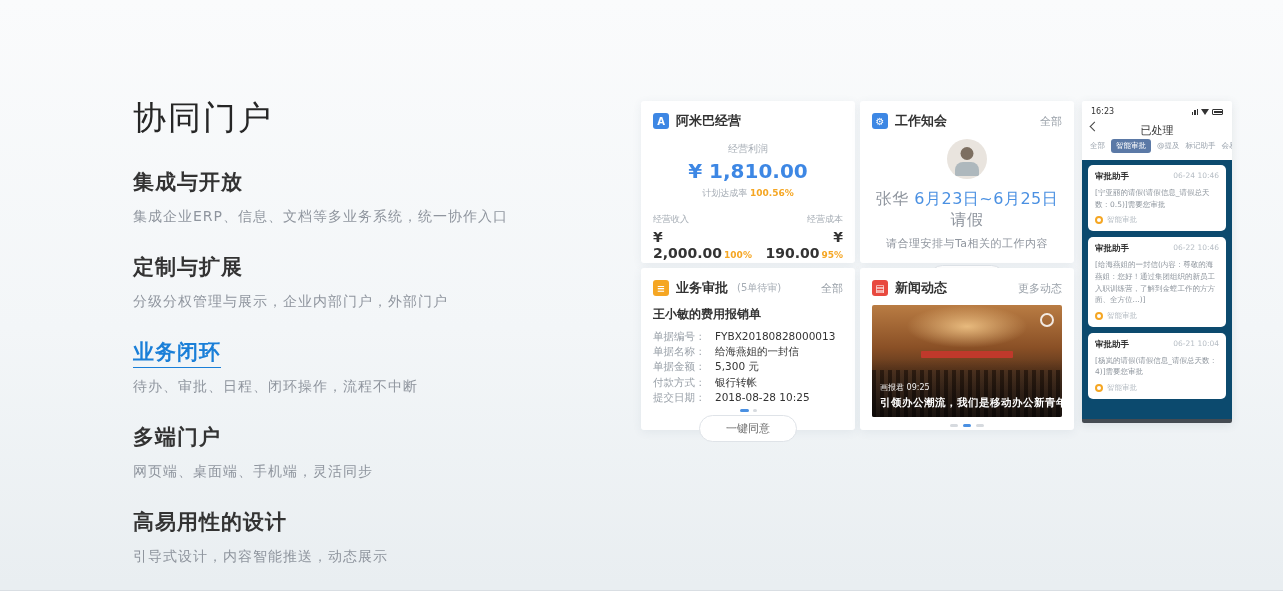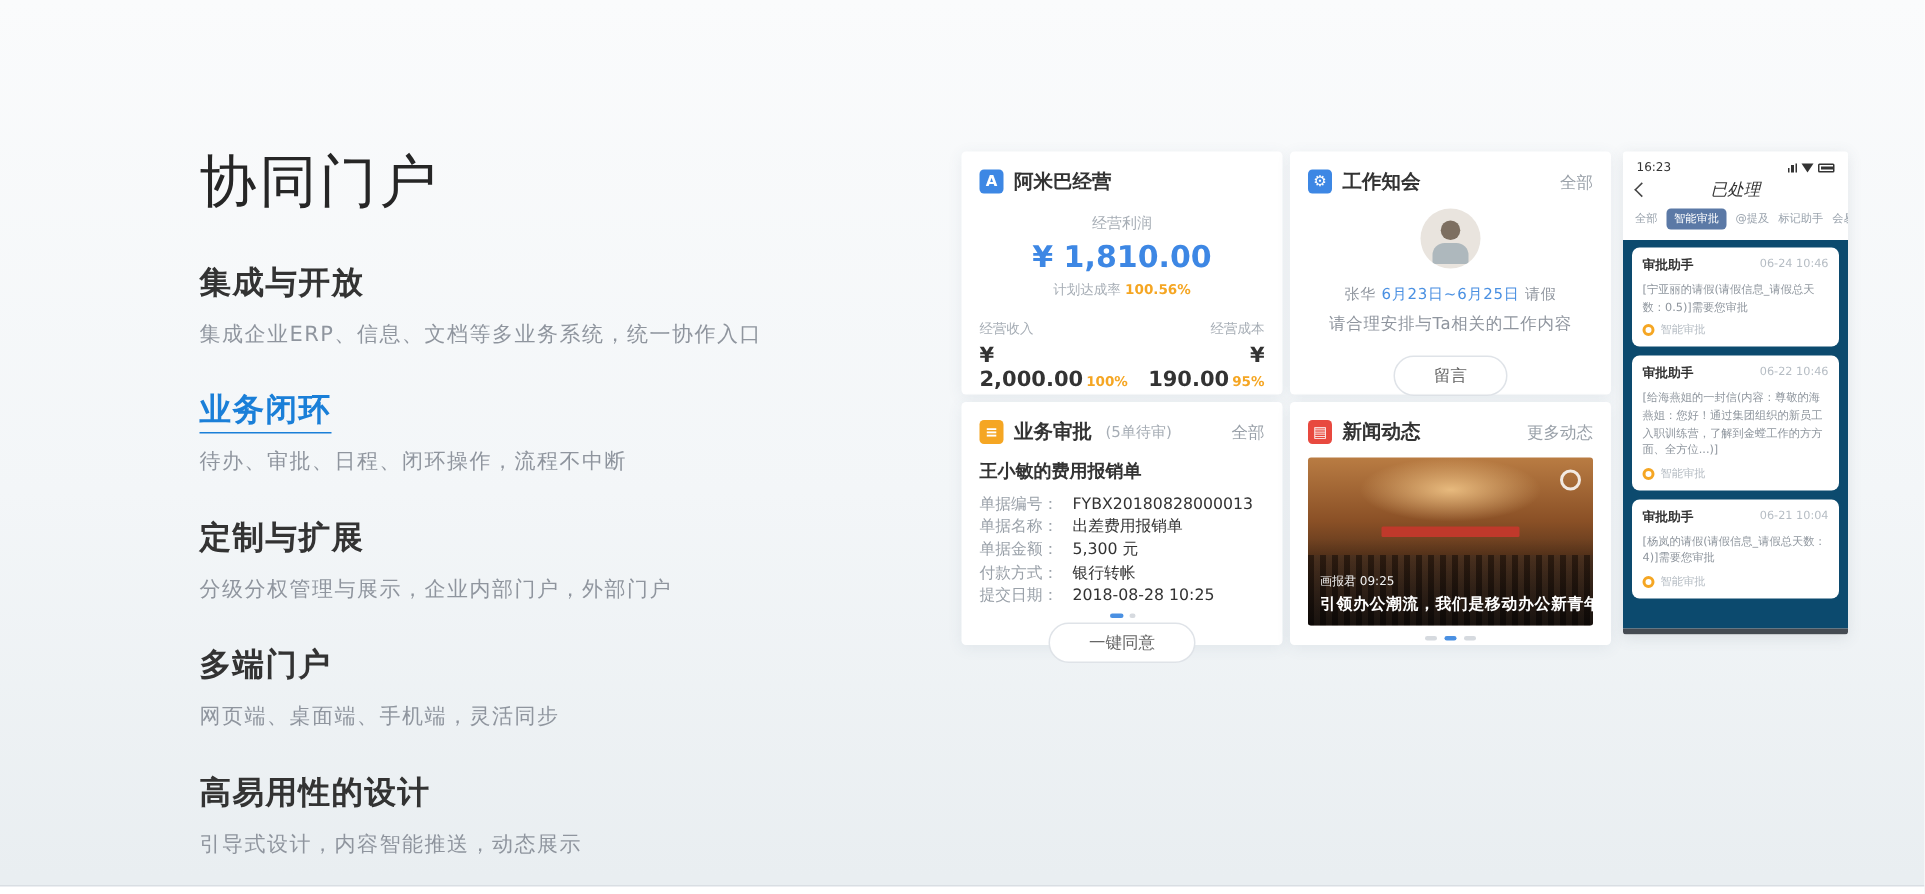--- a/index.html
+++ b/index.html
@@ -8,21 +8,21 @@
     width:1283px; height:596px; overflow:hidden;
     font-family:"DejaVu Sans","Liberation Sans",sans-serif;
     background:linear-gradient(180deg,#fafbfc 0%,#f3f6f8 55%,#e9eef1 98%);
     position:relative;
   }
   .bottom-band { position:absolute; left:0; bottom:0; width:100%; height:6px;
     background:#ffffff; border-top:1px solid #d9dee3; }
 
   
   .left { position:absolute; left:133px; top:96px; width:440px; }
-  .page-title { margin:0 0 22px; font-size:38px; font-weight:400; color:#262626; letter-spacing:2px; }
+  .page-title { margin:0 0 22px; font-size:33px; font-weight:400; color:#262626; letter-spacing:2px; }
   .feature { margin-top:27px; }
   .feature h3 { margin:0 0 12px; font-size:21px; font-weight:700; color:#333; letter-spacing:1px; }
   .feature.active h3 span { color:#1a7fd8; border-bottom:1px solid #1a7fd8; padding-bottom:3px; }
   .feature p { margin:0; font-size:14px; color:#8f959e; letter-spacing:1px; }
   .video-btn { margin-top:36px; width:150px; height:33px; border:none; cursor:pointer;
     background:#1a7fd8; color:#fff; font-size:14px; font-weight:700; letter-spacing:1px;
     display:flex; align-items:center; justify-content:center; gap:9px;
     font-family:inherit; }
   .play-circle { width:16px; height:16px; border:1.5px solid #fff; border-radius:50%;
     display:flex; align-items:center; justify-content:center; }
@@ -62,21 +62,21 @@
   .foot-row b { color:#4a90e2; font-weight:400; margin-left:3px; }
 
   
   .notify-body { text-align:center; margin-top:9px; }
   .avatar { width:40px; height:40px; border-radius:50%; margin:0 auto;
     background:#e9e4de; position:relative; overflow:hidden; }
   .avatar .head { position:absolute; left:50%; top:8px; transform:translateX(-50%);
     width:13px; height:13px; border-radius:50%; background:#7d6f61; }
   .avatar .body { position:absolute; left:50%; top:23px; transform:translateX(-50%);
     width:24px; height:14px; border-radius:8px 8px 0 0; background:#aeb8bd; }
-  .notify-line { margin-top:10px; font-size:10px; color:#8f959e; letter-spacing:.5px; }
+  .notify-line { margin-top:10px; font-size:16px; color:#8f959e; letter-spacing:.5px; }
   .notify-line b { color:#4a90e2; font-weight:400; }
   .notify-line2 { margin-top:5px; font-size:11px; color:#8f959e; letter-spacing:.5px; }
   .pill-btn { display:inline-block; margin-top:14px; padding:5px 26px; border:1px solid #dfe3e8;
     border-radius:14px; background:#fff; font-size:11px; color:#666; cursor:pointer; font-family:inherit; }
 
   
   .doc-title { margin-top:9px; font-size:12px; font-weight:700; color:#333; }
   .kv { margin-top:6px; }
   .kv-row { display:flex; font-size:10.5px; line-height:1.45; }
   .kv-row .k { color:#9aa1a9; flex:0 0 62px; }
@@ -115,21 +115,21 @@
   .statusbar { display:flex; align-items:center; padding:6px 9px 2px; }
   .statusbar .time { font-size:8px; color:#333; }
   .statusbar .sicons { margin-left:auto; display:flex; align-items:flex-end; gap:3px; }
   .sig { display:flex; align-items:flex-end; gap:1px; }
   .sig i { width:1.5px; background:#333; display:block; }
   .sig i:nth-child(1){height:3px;} .sig i:nth-child(2){height:4.5px;} .sig i:nth-child(3){height:6px;}
   .wifi { width:0; height:0; border-left:4px solid transparent; border-right:4px solid transparent;
     border-top:6px solid #333; }
   .batt { width:11px; height:5.5px; border:1px solid #333; border-radius:1px; position:relative; }
   .batt::after { content:""; position:absolute; inset:0.5px; background:#333; }
-  .navbar { display:flex; align-items:center; padding:5px 9px 7px; position:relative;font-style:italic; }
+  .navbar { display:flex; padding:5px 9px 7px; position:relative; }
   .back { width:7px; height:7px; border-left:1.5px solid #444; border-bottom:1.5px solid #444;
     transform:rotate(45deg); cursor:pointer; }
   .nav-title { position:absolute; left:0; right:0; text-align:center; font-size:11px; color:#333; }
   .tabsrow { display:flex; align-items:center; gap:6px; padding:2px 8px 7px; }
   .ptab { font-size:7.5px; color:#9aa3ad; cursor:pointer; white-space:nowrap; }
   .ptab.on { background:#5b79a6; color:#fff; border-radius:3px; padding:2px 5px; }
   .plist { flex:1; background:#0c4a6e; padding:5px 6px; overflow:hidden; }
   .pitem { background:#fff; border-radius:5px; padding:6px 7px; margin-bottom:6px; }
   .pitem .row1 { display:flex; font-size:8.5px; }
   .pitem .sender { font-weight:700; color:#333; }
@@ -144,28 +144,28 @@
 <body>
 
 <div class="left">
   <h1 class="page-title">协同门户</h1>
 
   <div class="feature">
     <h3>集成与开放</h3>
     <p>集成企业ERP、信息、文档等多业务系统，统一协作入口</p>
   </div>
 
+  <div class="feature">
+    <h3>定制与扩展</h3>
+    <p>分级分权管理与展示，企业内部门户，外部门户</p>
+  </div>
+
   <div class="feature active">
     <h3><span>业务闭环</span></h3>
     <p>待办、审批、日程、闭环操作，流程不中断</p>
-  </div>
-
-  <div class="feature">
-    <h3>定制与扩展</h3>
-    <p>分级分权管理与展示，企业内部门户，外部门户</p>
   </div>
 
   <div class="feature">
     <h3>多端门户</h3>
     <p>网页端、桌面端、手机端，灵活同步</p>
   </div>
 
   <div class="feature">
     <h3>高易用性的设计</h3>
     <p>引导式设计，内容智能推送，动态展示</p>
@@ -241,21 +241,21 @@
         <span class="head-right">全部</span>
       </div>
       <div class="doc-title">王小敏的费用报销单</div>
       <div class="kv">
         <div class="kv-row">
           <span class="k">单据编号：</span>
           <span class="v">FYBX20180828000013</span>
         </div>
         <div class="kv-row">
           <span class="k">单据名称：</span>
-          <span class="v">出差费用报销单</span>
+          <span class="v">给海燕姐的一封信</span>
         </div>
         <div class="kv-row">
           <span class="k">单据金额：</span>
           <span class="v">5,300 元</span>
         </div>
         <div class="kv-row">
           <span class="k">付款方式：</span>
           <span class="v">银行转帐</span>
         </div>
         <div class="kv-row">

